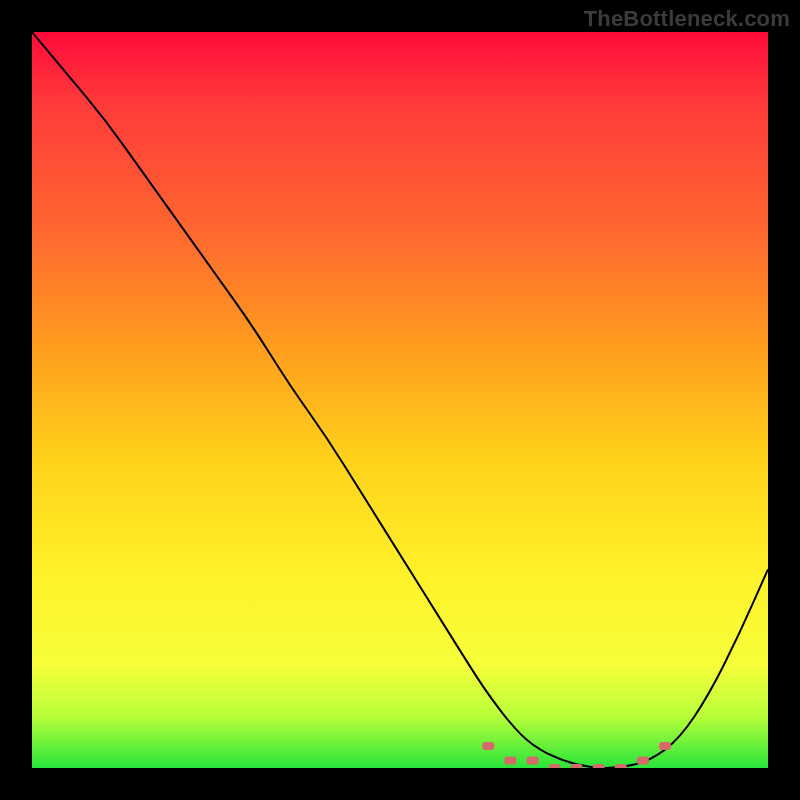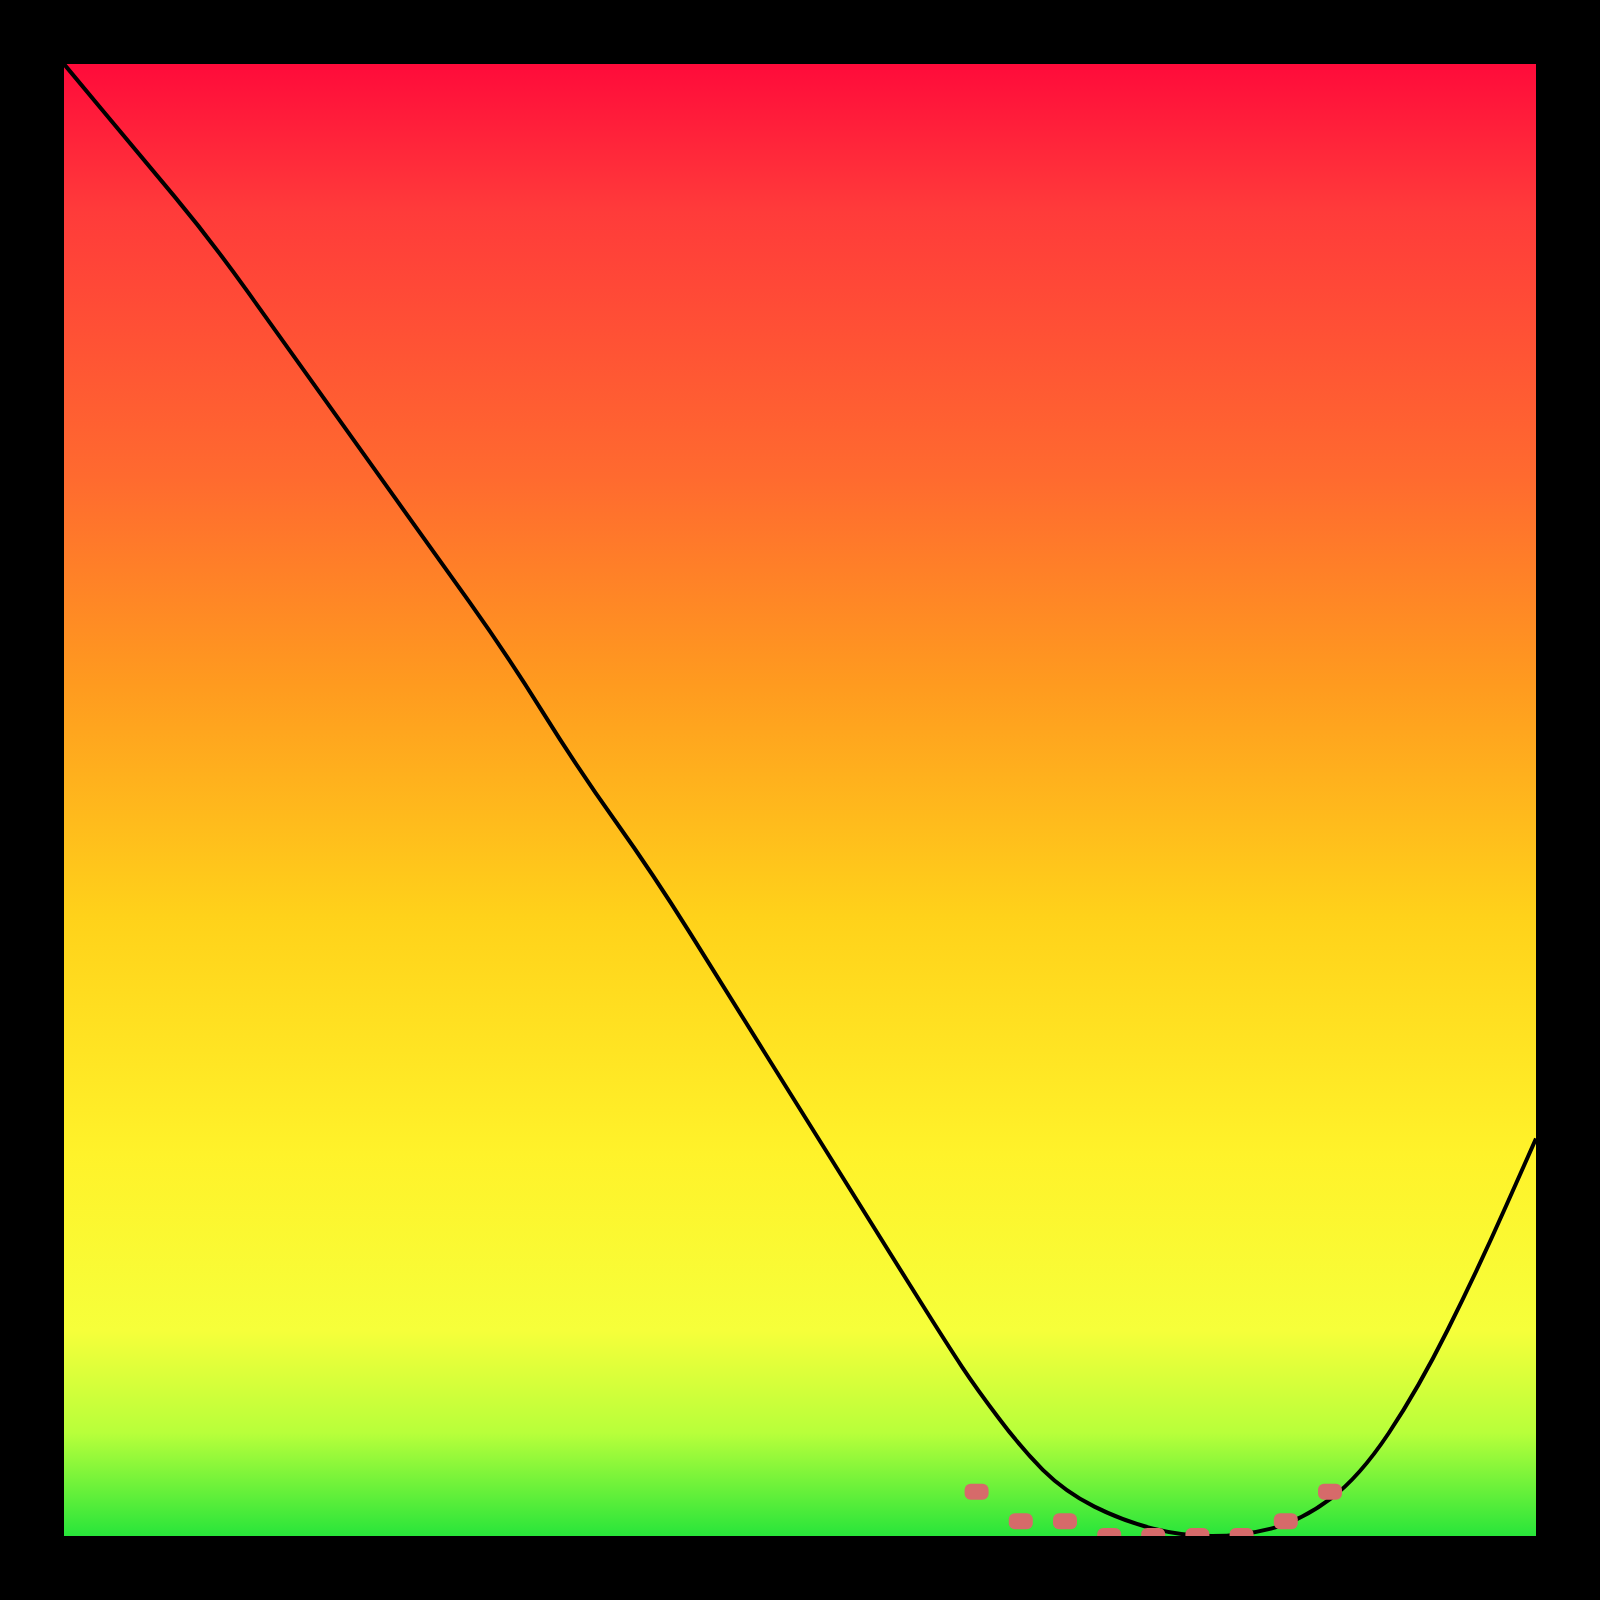--- a/index.html
+++ b/index.html
@@ -72,13 +72,14 @@
         <rect x="494.5" y="724.6" width="12" height="8" rx="3" fill="#d66a6a"></rect>
         <rect x="516.6" y="732.0" width="12" height="8" rx="3" fill="#d66a6a"></rect>
         <rect x="538.6" y="732.0" width="12" height="8" rx="3" fill="#d66a6a"></rect>
         <rect x="560.7" y="732.0" width="12" height="8" rx="3" fill="#d66a6a"></rect>
         <rect x="582.8" y="732.0" width="12" height="8" rx="3" fill="#d66a6a"></rect>
         <rect x="604.9" y="724.6" width="12" height="8" rx="3" fill="#d66a6a"></rect>
         <rect x="627.0" y="709.9" width="12" height="8" rx="3" fill="#d66a6a"></rect>
       </g>
   </svg>
 
+  <div class="watermark">TheBottleneck.com</div>
 </div>
 
 </body></html>

